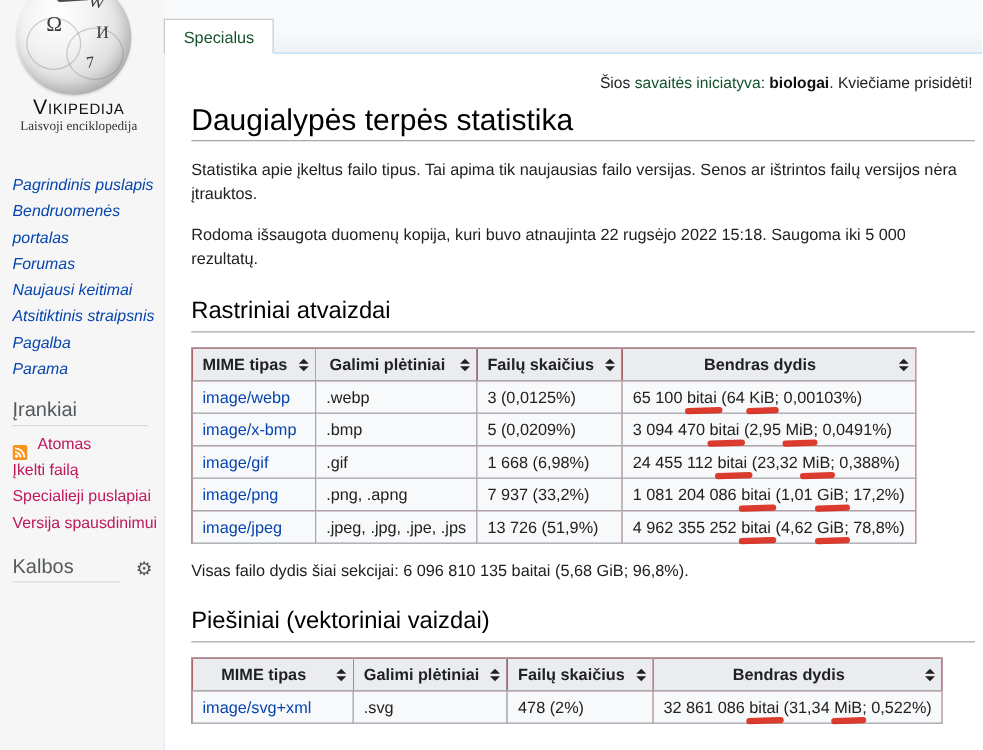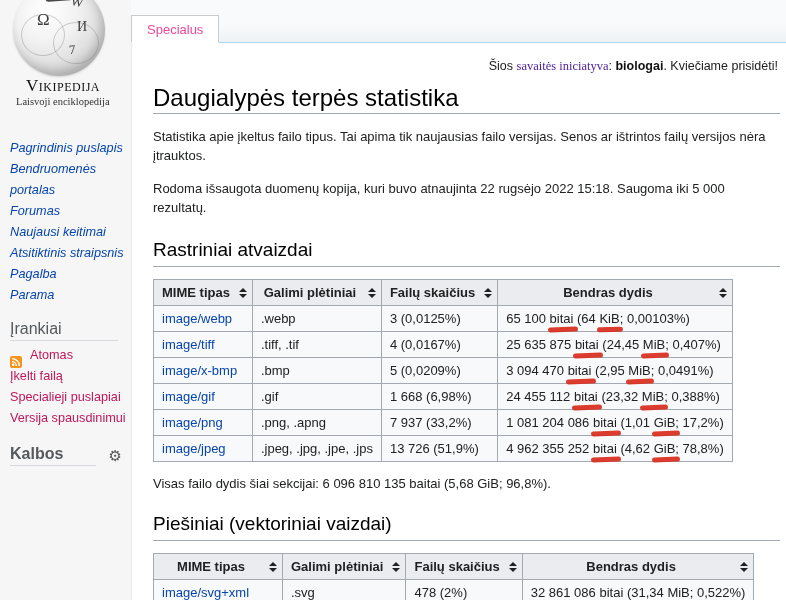--- a/index.html
+++ b/index.html
@@ -17,49 +17,49 @@
   .globe .g1{left:24px;top:26px;font-size:17px;}
   .globe .g2{left:58px;top:10px;font-size:13px;transform:rotate(12deg);}
   .globe .g3{left:64px;top:35px;font-size:14px;}
   .globe .g4{left:56px;top:58px;font-size:13px;transform:rotate(-6deg);}
   .globe .piece{position:absolute;left:32px;top:0px;width:26px;height:17px;background:#4a4a4a;
          border-radius:4px 6px 2px 3px;transform:rotate(-4deg);}
   .globe .seam1,.globe .seam2{position:absolute;background:transparent;border:1px solid rgba(120,120,120,.35);border-radius:50%;}
   .seam1{left:8px;top:30px;width:42px;height:40px;border-color:rgba(140,140,140,.25);}
   .seam2{left:40px;top:38px;width:44px;height:40px;}
   .wordmark{position:absolute;left:0;top:76px;width:126px;text-align:center;
-            font-family:Liberation Serif, serif;color:#111;
+            font-family:Liberation Sans, sans-serif;color:#111;
             font-size:17px;letter-spacing:.5px;}
-  .tagline{position:absolute;left:16px;top:96px;width:126px;text-align:left;
+  .tagline{position:absolute;left:0;top:96px;width:126px;text-align:center;
            font-family:"Liberation Serif","DejaVu Serif",serif;color:#333;font-size:10.5px;}
 
   .sb-nav{margin:20px 0 0 10px;padding:0;list-style:none;font-size:12.7px;line-height:21px;font-style:italic;}
   .sb-nav a{color:#0645ad;text-decoration:none;cursor:pointer;}
   .sb-label{margin:14px 10px 4px 10px;padding-bottom:2px;font-size:16px;color:#54595d;
             border-bottom:1px solid #d7dbdf;width:108px;box-sizing:border-box;}
   .sb-tools{margin:4px 0 0 10px;padding:0;list-style:none;font-size:12.7px;line-height:21px;}
   .sb-tools a{color:#be185d;text-decoration:none;display:flex;align-items:flex-end;gap:8px;cursor:pointer;}
   .rss{width:12px;height:12px;flex:0 0 12px;}
   .kalbos-row{display:flex;align-items:center;justify-content:space-between;margin:16px 10px 0 10px;width:112px;}
-  .kalbos-row .sb-label{margin:0;width:86px;font-weight:bold;}
+  .kalbos-row .sb-label{margin:0;width:86px;}
   .gear{font-size:15px;color:#555;line-height:1;cursor:pointer;}
 
   
   #tabbar{position:absolute;left:131px;top:0;right:0;height:42px;
           background:linear-gradient(to bottom,#f9fafb 55%,#eef2f5 100%);
           border-bottom:1px solid #a7d7f9;}
   .tab{position:absolute;left:0;bottom:-1px;height:26px;padding:0 15px;display:flex;align-items:center;
        background:#fff;border:1px solid #c8ccd1;border-bottom:1px solid #fff;
-       font-size:13px;color:#ec4899;cursor:pointer;}
+       font-size:13px;color:#14532d;cursor:pointer;}
 
   
   #content{position:absolute;left:131px;top:43px;width:655px;height:557px;background:#fff;
            box-sizing:border-box;padding:14px 6px 0 21px;border-left:1px solid #e6eaf0;}
   .banner{font-size:12.5px;text-align:right;color:#202122;margin:2px 2px 10px 0;}
-  .banner a{color:#4c1d95;text-decoration:none;cursor:pointer;font-family:Liberation Serif, serif;}
+  .banner a{color:#14532d;text-decoration:none;cursor:pointer;}
   .banner b{color:#111;}
   h1.pagetitle{font-weight:normal;font-size:24px;color:#000;margin:8px 0 0 0;
       padding-bottom:1px;border-bottom:1px solid #a2a9b1;}
   .intro{font-size:13px;line-height:1.45;margin:14px 0 0 0;}
   .section h2{font-weight:normal;font-size:19px;color:#000;margin:22px 0 0 0;
       padding-bottom:5px;border-bottom:1px solid #a2a9b1;}
   table.wikitable{border-collapse:collapse;margin-top:12px;font-size:13px;background:#b91c1c;}
   .wikitable th,.wikitable td{border:1px solid #a2a9b1;padding:3px 8px;white-space:nowrap;height:19px;}
   .wikitable th{background:#eaecf0;font-weight:bold;text-align:center;position:relative;padding-right:22px;cursor:pointer;}
   .wikitable td{background:#f8f9fa;}
@@ -169,26 +169,20 @@
               </tr>
             </thead>
             <tbody>
               <tr>
                 <td><a>image/webp</a></td>
                 <td>.webp</td>
                 <td>3 (0,0125%)</td>
                 <td><span>65 100 </span><span class="mark">bitai</span><span> (64 </span><span class="mark">KiB</span><span>; 0,00103%)</span></td>
               </tr>
               <tr>
-                <td><a>image/tiff</a></td>
-                <td>.tiff, .tif</td>
-                <td>4 (0,0167%)</td>
-                <td><span>25 635 875 </span><span class="mark">bitai</span><span> (24,45 </span><span class="mark">MiB</span><span>; 0,407%)</span></td>
-              </tr>
-              <tr>
                 <td><a>image/x-bmp</a></td>
                 <td>.bmp</td>
                 <td>5 (0,0209%)</td>
                 <td><span>3 094 470 </span><span class="mark">bitai</span><span> (2,95 </span><span class="mark">MiB</span><span>; 0,0491%)</span></td>
               </tr>
               <tr>
                 <td><a>image/gif</a></td>
                 <td>.gif</td>
                 <td>1 668 (6,98%)</td>
                 <td><span>24 455 112 </span><span class="mark">bitai</span><span> (23,32 </span><span class="mark">MiB</span><span>; 0,388%)</span></td>

